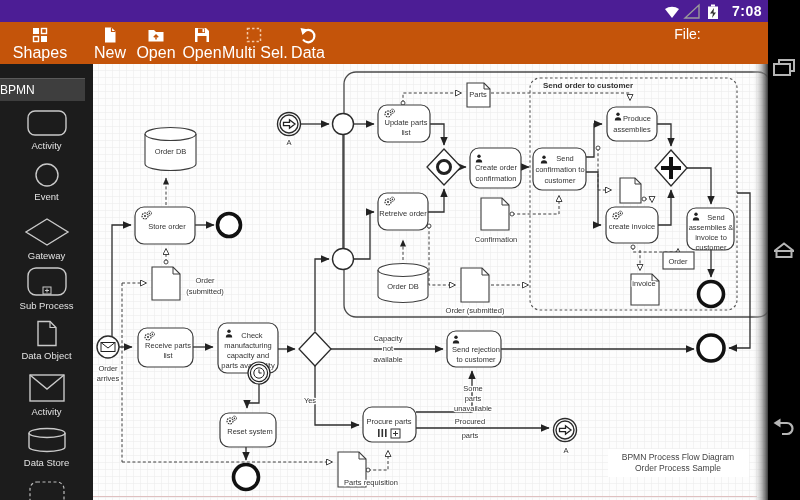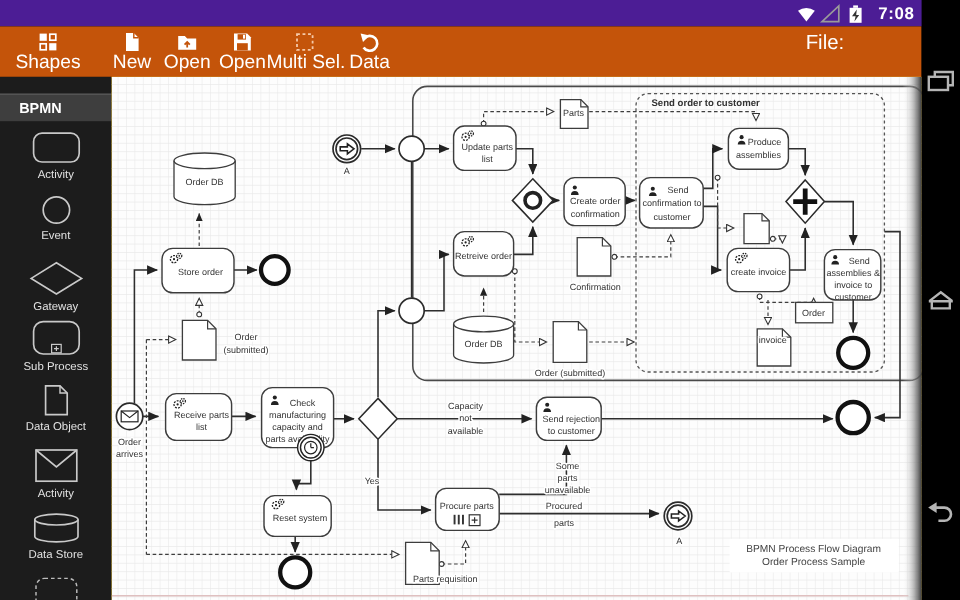--- a/index.html
+++ b/index.html
@@ -8,26 +8,26 @@
   
   #statusbar{position:absolute;left:0;top:0;width:800px;height:22px;background:#4c1d95;}
   #sb-time{position:absolute;right:38px;top:3px;color:#fff;font-size:14px;font-weight:bold;letter-spacing:0.5px;}
   #sb-icons{position:absolute;right:78px;top:3px;}
   
   #toolbar{position:absolute;left:0;top:22px;width:768px;height:42px;background:#c4540a;border-bottom:1px solid #8f3c00;}
   .tb-btn{position:absolute;top:3px;width:64px;height:38px;text-align:center;color:#fff;cursor:pointer;}
   .tb-btn svg{display:block;margin:1px auto 0;}
   .tb-label{font-size:16px;color:#fff;margin-top:0px;white-space:nowrap;}
   #tb-right{position:absolute;right:30px;top:4px;text-align:center;color:#fff;}
-  #tb-file{font-size:17px;margin-bottom:4px;}
+  #tb-file{font-size:14px;margin-bottom:4px;}
   #tb-zoom{font-size:17px;margin-top:43px;}
   
   #sidebar{position:absolute;left:0;top:64px;width:93px;height:436px;background:#1c1c1c;overflow:hidden;}
   #sb-strip{position:absolute;left:0;top:14px;width:85px;height:22px;background:#3e3e3e;border-top:1px solid #5a5a5a;
-            color:#fff;font-size:12px;font-weight:bold;line-height:22px;padding-left:16px;}
+            color:#fff;font-size:12px;font-weight:normal;line-height:22px;padding-left:0;}
   .sb-item{position:absolute;left:0;width:93px;text-align:center;cursor:pointer;}
   .sb-item svg{display:block;margin:0 auto;}
   .sb-label{font-size:9.5px;color:#e2e2e2;margin-top:3px;white-space:nowrap;}
   
   #canvas{position:absolute;left:93px;top:64px;width:675px;height:436px;background:#eab308;}
   
   #navbar{position:absolute;left:768px;top:0;width:32px;height:500px;background:#000;}
   .nav-btn{position:absolute;left:3px;width:26px;height:26px;cursor:pointer;}
   
   .dt{font-family:"Liberation Sans",sans-serif;font-size:7.5px;fill:#333;text-anchor:middle;}

